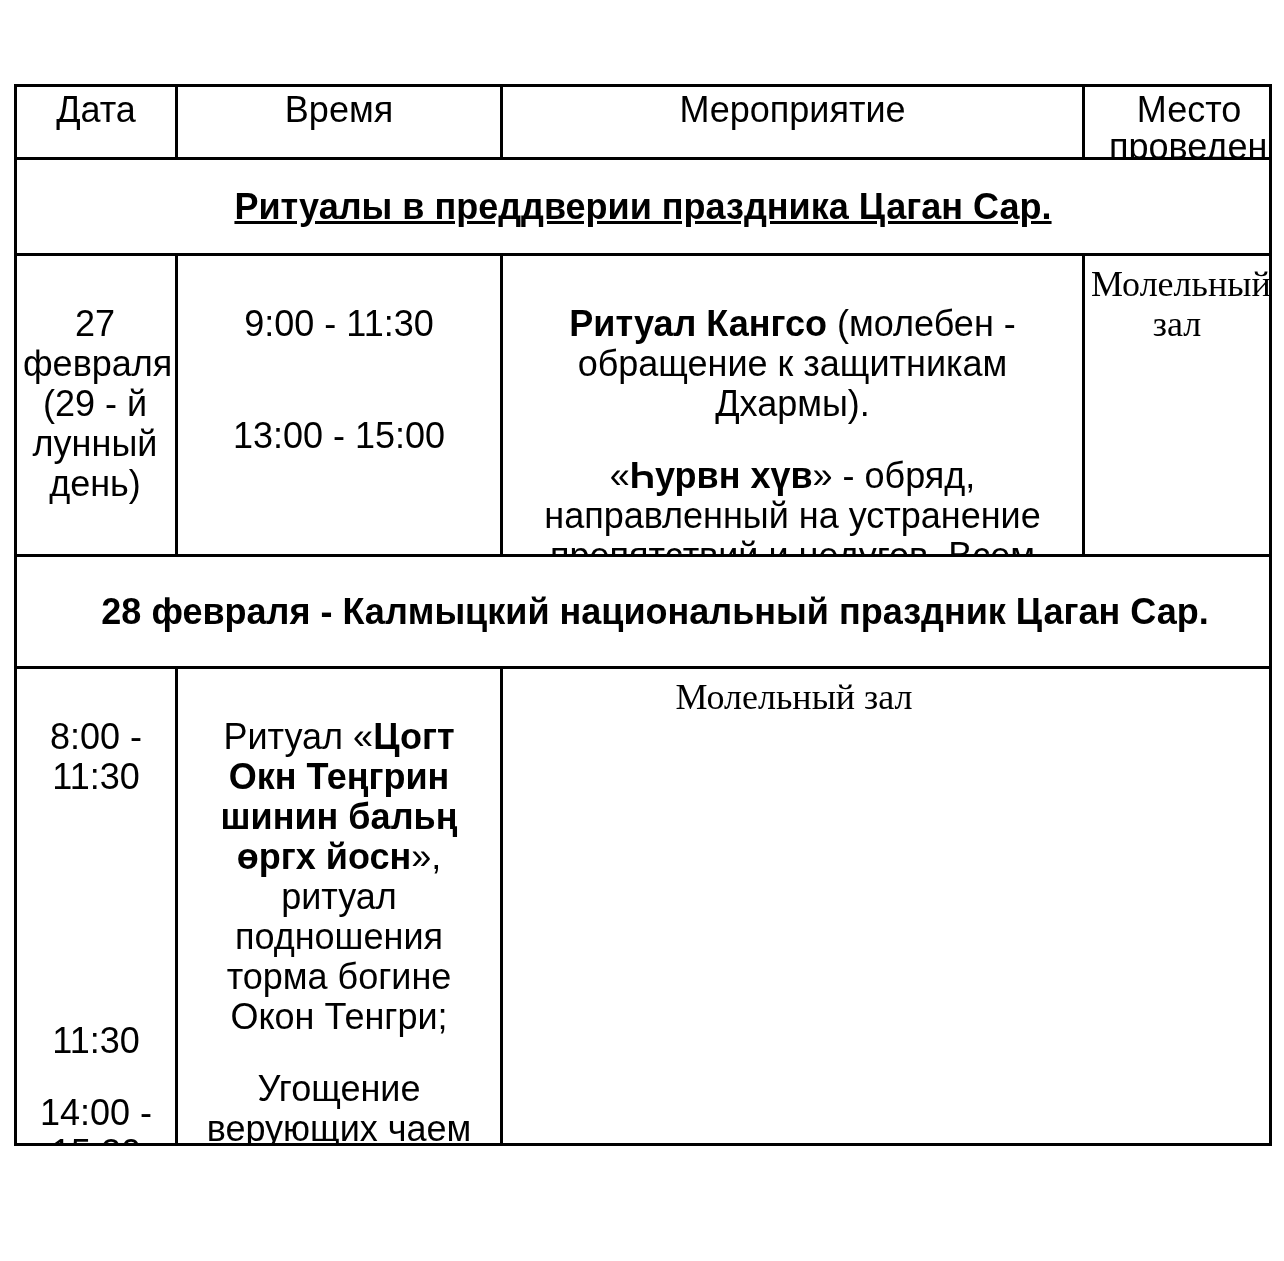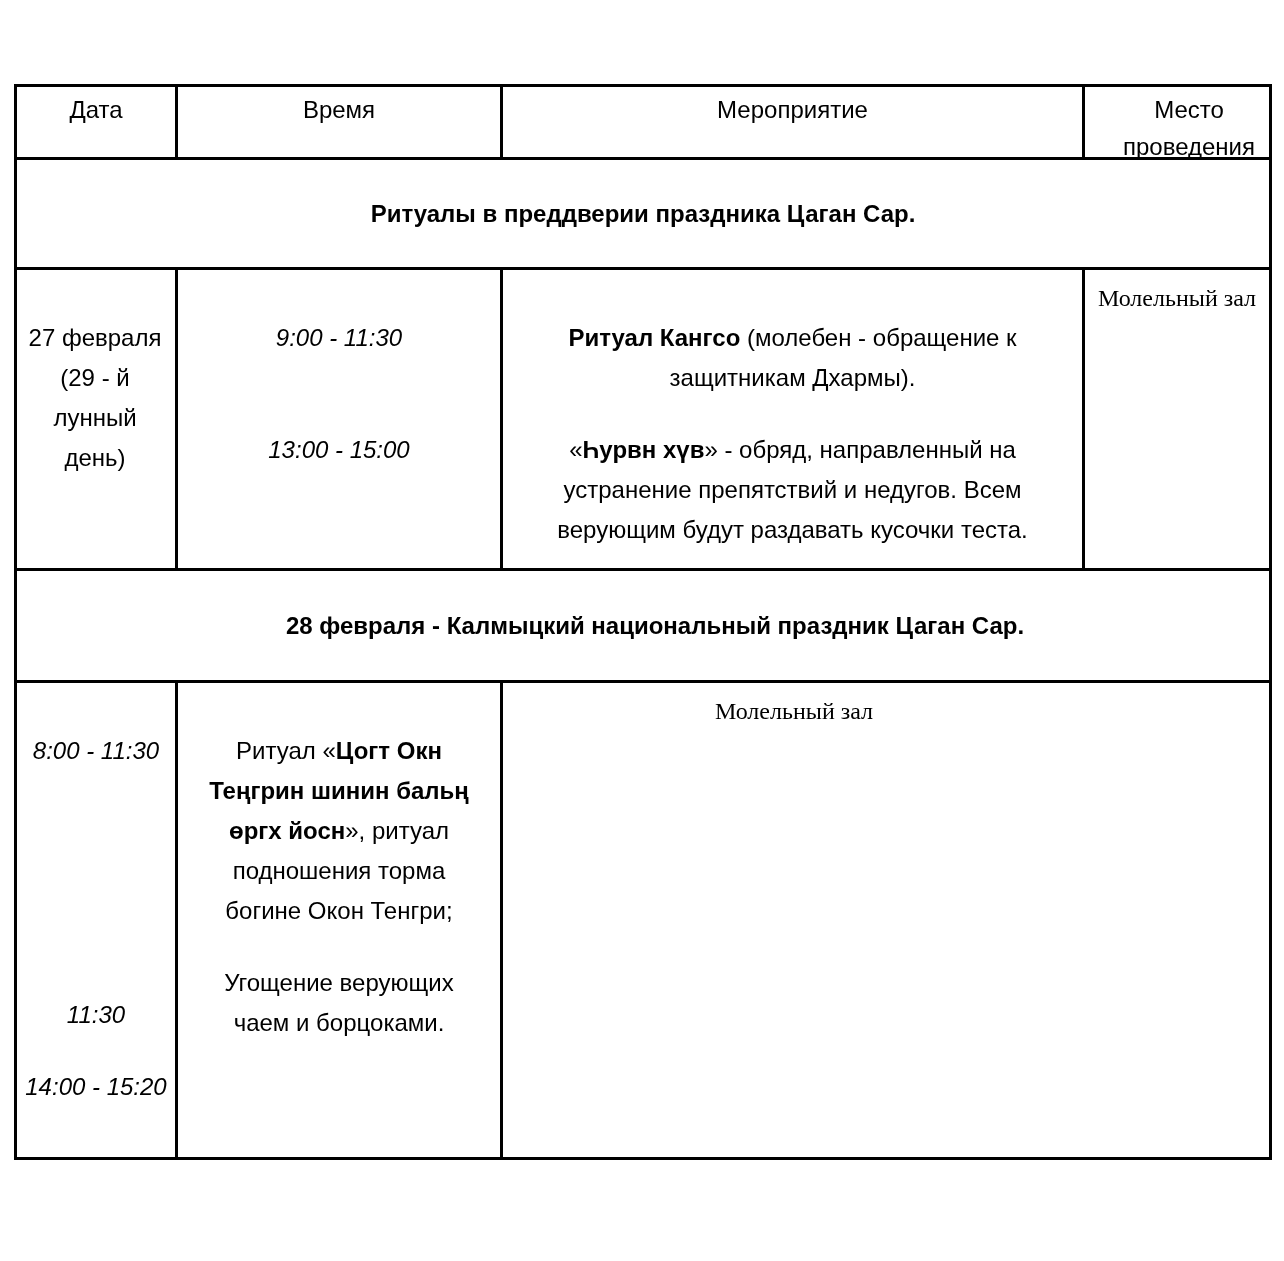--- a/index.html
+++ b/index.html
@@ -32,51 +32,51 @@
     grid-template-columns: 161px 325px 582px 1fr;
     box-sizing: border-box;
     border-bottom: 3px solid #000000;
   }
   .row:last-child { border-bottom: none; }
   .row.single { grid-template-columns: 1fr; }
   .cell {
     box-sizing: border-box;
     border-right: 3px solid #000000;
     text-align: center;
-    font-size: 24px;
+    font-size: 36px;
     line-height: 40px;
     overflow: hidden;
   }
   .cell:last-child { border-right: none; padding-left: 24px; }
   .row.single .cell { border-right: none; }
 
   
   .row.head { height: 73px; }
   .row.head .cell {
     padding-top: 4px;
     line-height: 37px;
   }
 
   
-  .row.section1 { height: 110px; }
+  .row.section1 { height: 96px; text-decoration: underline; }
   .row.section2 { height: 112px; padding-left: 24px; }
   .row.section .cell {
     display: flex;
     align-items: center;
     justify-content: center;
     font-weight: bold;
     padding: 0 10px;
   }
 
   
   .row.data1 { height: 301px; }
   .row.data2 { height: 474px; }
 
   .cell.c-date  { padding: 48px 8px 0 6px; }
-  .cell.c-time  { padding: 48px 6px 0 6px; font-style: italic; }
+  .cell.c-time  { padding: 48px 6px 0 6px; }
   .cell.c-event { padding: 48px 16px 0 16px; }
   .cell.c-venue { padding: 8px 6px 0 6px; font-family: Liberation Serif, serif; }
 
   .time-entry { line-height: 40px; }
   .data1 .t2 { margin-top: 72px; }
   .data2 .t2 { margin-top: 224px; }
   .data2 .t3 { margin-top: 32px; }
 
   .ev { margin: 0; }
   .ev + .ev { margin-top: 32px; }

